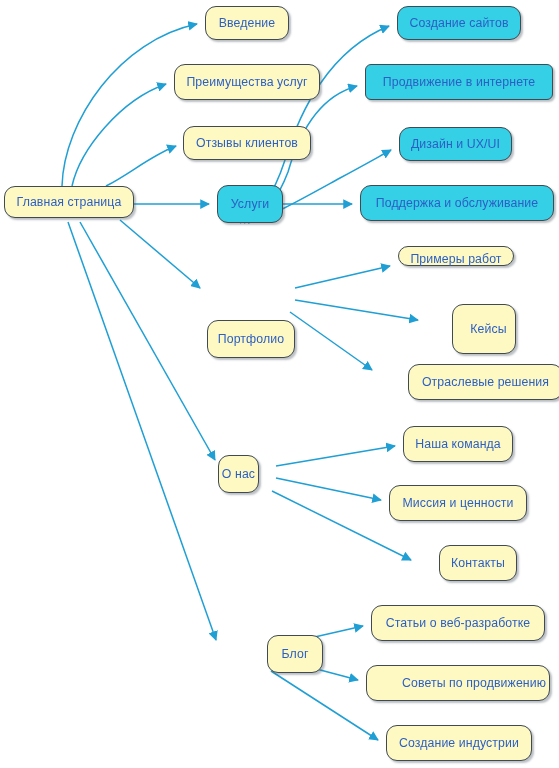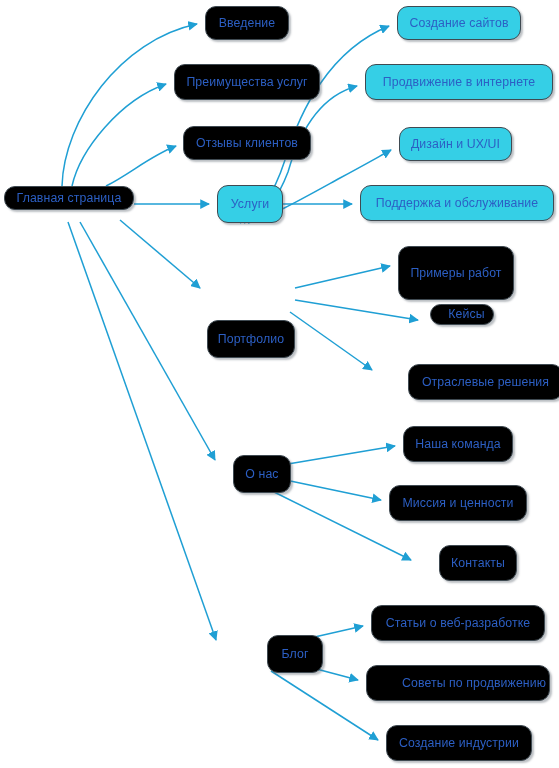--- a/index.html
+++ b/index.html
@@ -34,21 +34,21 @@
     border: 1.6px solid #3f4a52;
     color: #2c5fc4;
     font-size: 12.3px;
     line-height: 1;
     letter-spacing: 0.1px;
     white-space: nowrap;
     box-shadow: 2px 2px 2px rgba(80, 90, 100, 0.38);
     cursor: pointer;
     user-select: none;
   }
-  .node.fill-light { background: #000000; }
+  .node.fill-light { background: #fef9c3; }
   .node.fill-bright { background: #35cfe6; }
   .node-label { pointer-events: none; }
 </style>
 </head>
 <body>
 
 <div id="canvas">
 
   <svg id="edge-layer" viewBox="0 0 559 768">
     <defs>
@@ -74,60 +74,60 @@
         <path d="M 276 466 L 395 446" fill="none" stroke="#1f9fd4" stroke-width="1.5" marker-end="url(#arrow)"></path>
         <path d="M 276 478 L 381 500" fill="none" stroke="#1f9fd4" stroke-width="1.5" marker-end="url(#arrow)"></path>
         <path d="M 272 491 L 411 560" fill="none" stroke="#1f9fd4" stroke-width="1.5" marker-end="url(#arrow)"></path>
         <path d="M 275 646 L 363 626" fill="none" stroke="#1f9fd4" stroke-width="1.5" marker-end="url(#arrow)"></path>
         <path d="M 275 658 L 358 680" fill="none" stroke="#1f9fd4" stroke-width="1.5" marker-end="url(#arrow)"></path>
         <path d="M 271 671 L 378 740" fill="none" stroke="#1f9fd4" stroke-width="1.5" marker-end="url(#arrow)"></path>
       </g>
   </svg>
 
   <div id="nodes-group">
-      <div class="node fill-light" style="left: 4px; top: 186px; width: 130px; height: 24px; text-align: center;">
+      <div class="node fill-light" style="left: 4px; top: 186px; width: 130px; height: 32px; text-align: center;">
         <span class="node-label">Главная страница</span>
       </div>
       <div class="node fill-light" style="left: 205px; top: 6px; width: 84px; height: 34px;">
         <span class="node-label">Введение</span>
       </div>
       <div class="node fill-light" style="left: 174px; top: 64px; width: 146px; height: 36px;">
         <span class="node-label">Преимущества услуг</span>
       </div>
       <div class="node fill-light" style="left: 183px; top: 126px; width: 128px; height: 34px;">
         <span class="node-label">Отзывы клиентов</span>
       </div>
       <div class="node fill-bright" style="left: 217px; top: 185px; width: 66px; height: 38px;">
         <span class="node-label">Услуги</span>
       </div>
       <div class="node fill-bright" style="left: 397px; top: 6px; width: 124px; height: 34px;">
         <span class="node-label">Создание сайтов</span>
       </div>
-      <div class="node fill-bright" style="left: 365px; top: 64px; width: 188px; height: 36px;">
+      <div class="node fill-bright" style="left: 365px; top: 64px; width: 188px; height: 36px; border-radius: 6px;">
         <span class="node-label">Продвижение в интернете</span>
       </div>
       <div class="node fill-bright" style="left: 399px; top: 127px; width: 113px; height: 34px;">
         <span class="node-label">Дизайн и UX/UI</span>
       </div>
       <div class="node fill-bright" style="left: 360px; top: 185px; width: 194px; height: 36px;">
         <span class="node-label">Поддержка и обслуживание</span>
       </div>
       <div class="node fill-light" style="left: 207px; top: 276px; width: 88px; height: 38px; margin-top: 44px;">
         <span class="node-label">Портфолио</span>
       </div>
-      <div class="node fill-light" style="left: 398px; top: 246px; width: 116px; height: 54px;">
+      <div class="node fill-light" style="left: 398px; top: 246px; width: 116px; height: 20px; align-items: flex-end;">
         <span class="node-label">Примеры работ</span>
       </div>
-      <div class="node fill-light" style="left: 430px; top: 304px; width: 64px; height: 21px; padding-left: 9px;">
+      <div class="node fill-light" style="left: 452px; top: 304px; width: 64px; height: 50px; padding-left: 9px;">
         <span class="node-label">Кейсы</span>
       </div>
       <div class="node fill-light" style="left: 380px; top: 364px; width: 155px; height: 36px; margin-left: 28px;">
         <span class="node-label">Отраслевые решения</span>
       </div>
-      <div class="node fill-light" style="left: 233px; top: 455px; width: 58px; height: 38px;">
+      <div class="node fill-light" style="left: 218px; top: 455px; width: 41px; height: 38px;">
         <span class="node-label">О нас</span>
       </div>
       <div class="node fill-light" style="left: 403px; top: 426px; width: 110px; height: 36px; text-align: center;">
         <span class="node-label">Наша команда</span>
       </div>
       <div class="node fill-light" style="left: 389px; top: 485px; width: 138px; height: 36px;">
         <span class="node-label">Миссия и ценности</span>
       </div>
       <div class="node fill-light" style="left: 419px; top: 545px; width: 78px; height: 36px; margin-left: 20px;">
         <span class="node-label">Контакты</span>

